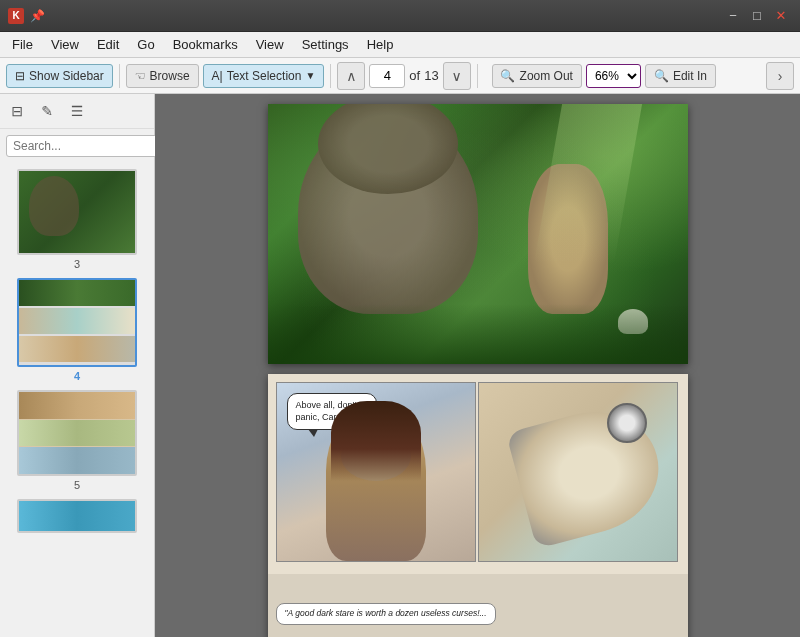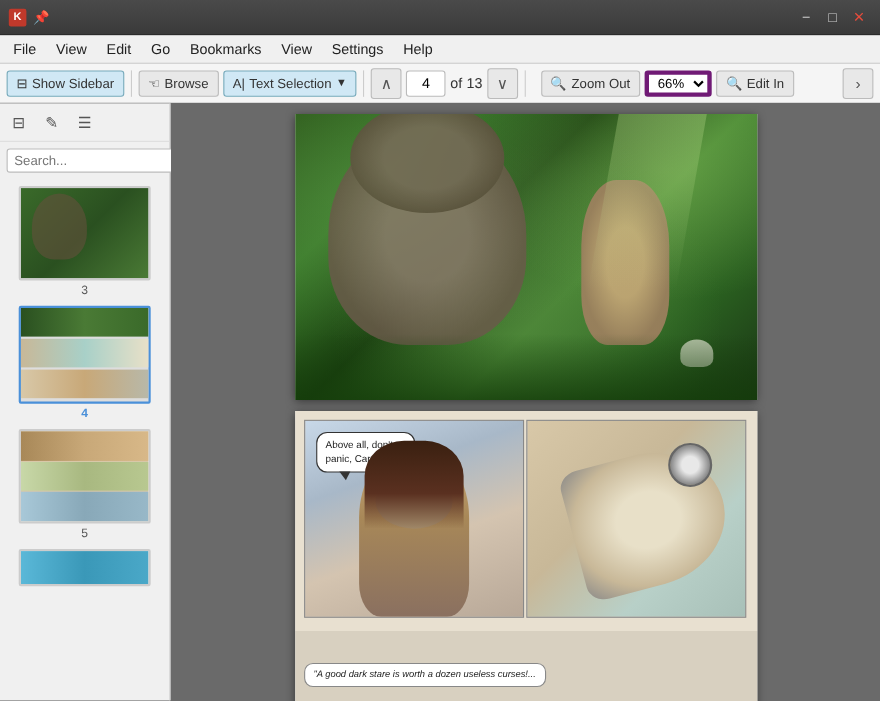--- a/index.html
+++ b/index.html
@@ -63,21 +63,21 @@
       gap: 4px;
       color: #333;
       white-space: nowrap;
     }
     .toolbar-btn.active { background: #d0e8f5; border-color: #7ab; }
     .toolbar-separator { width: 1px; height: 24px; background: #ccc; margin: 0 2px; }
     .nav-btn { width: 28px; height: 28px; background: #e8e8e8; border: 1px solid #bbb; border-radius: 3px; cursor: pointer; display: flex; align-items: center; justify-content: center; color: #555; font-size: 14px; }
     .page-display { display: flex; align-items: center; gap: 4px; font-size: 13px; color: #333; }
     .page-input { width: 36px; height: 24px; border: 1px solid #bbb; border-radius: 3px; text-align: center; font-size: 13px; background: white; }
     .zoom-section { display: flex; align-items: center; gap: 4px; margin-left: 8px; }
-    .zoom-select { height: 24px; border: 4px solid #701a75; border-radius: 3px; padding: 0 4px; font-size: 12px; background: white; }
+    .zoom-select { height: 24px; border: 1px solid #701a75; border-radius: 3px; padding: 0 4px; font-size: 12px; background: white; }
     .toolbar-spacer { flex: 1; }
 
     
     .main-layout {
       display: flex;
       height: calc(637px - 32px - 26px - 36px);
       background: #5a5a5a;
     }
 
     

